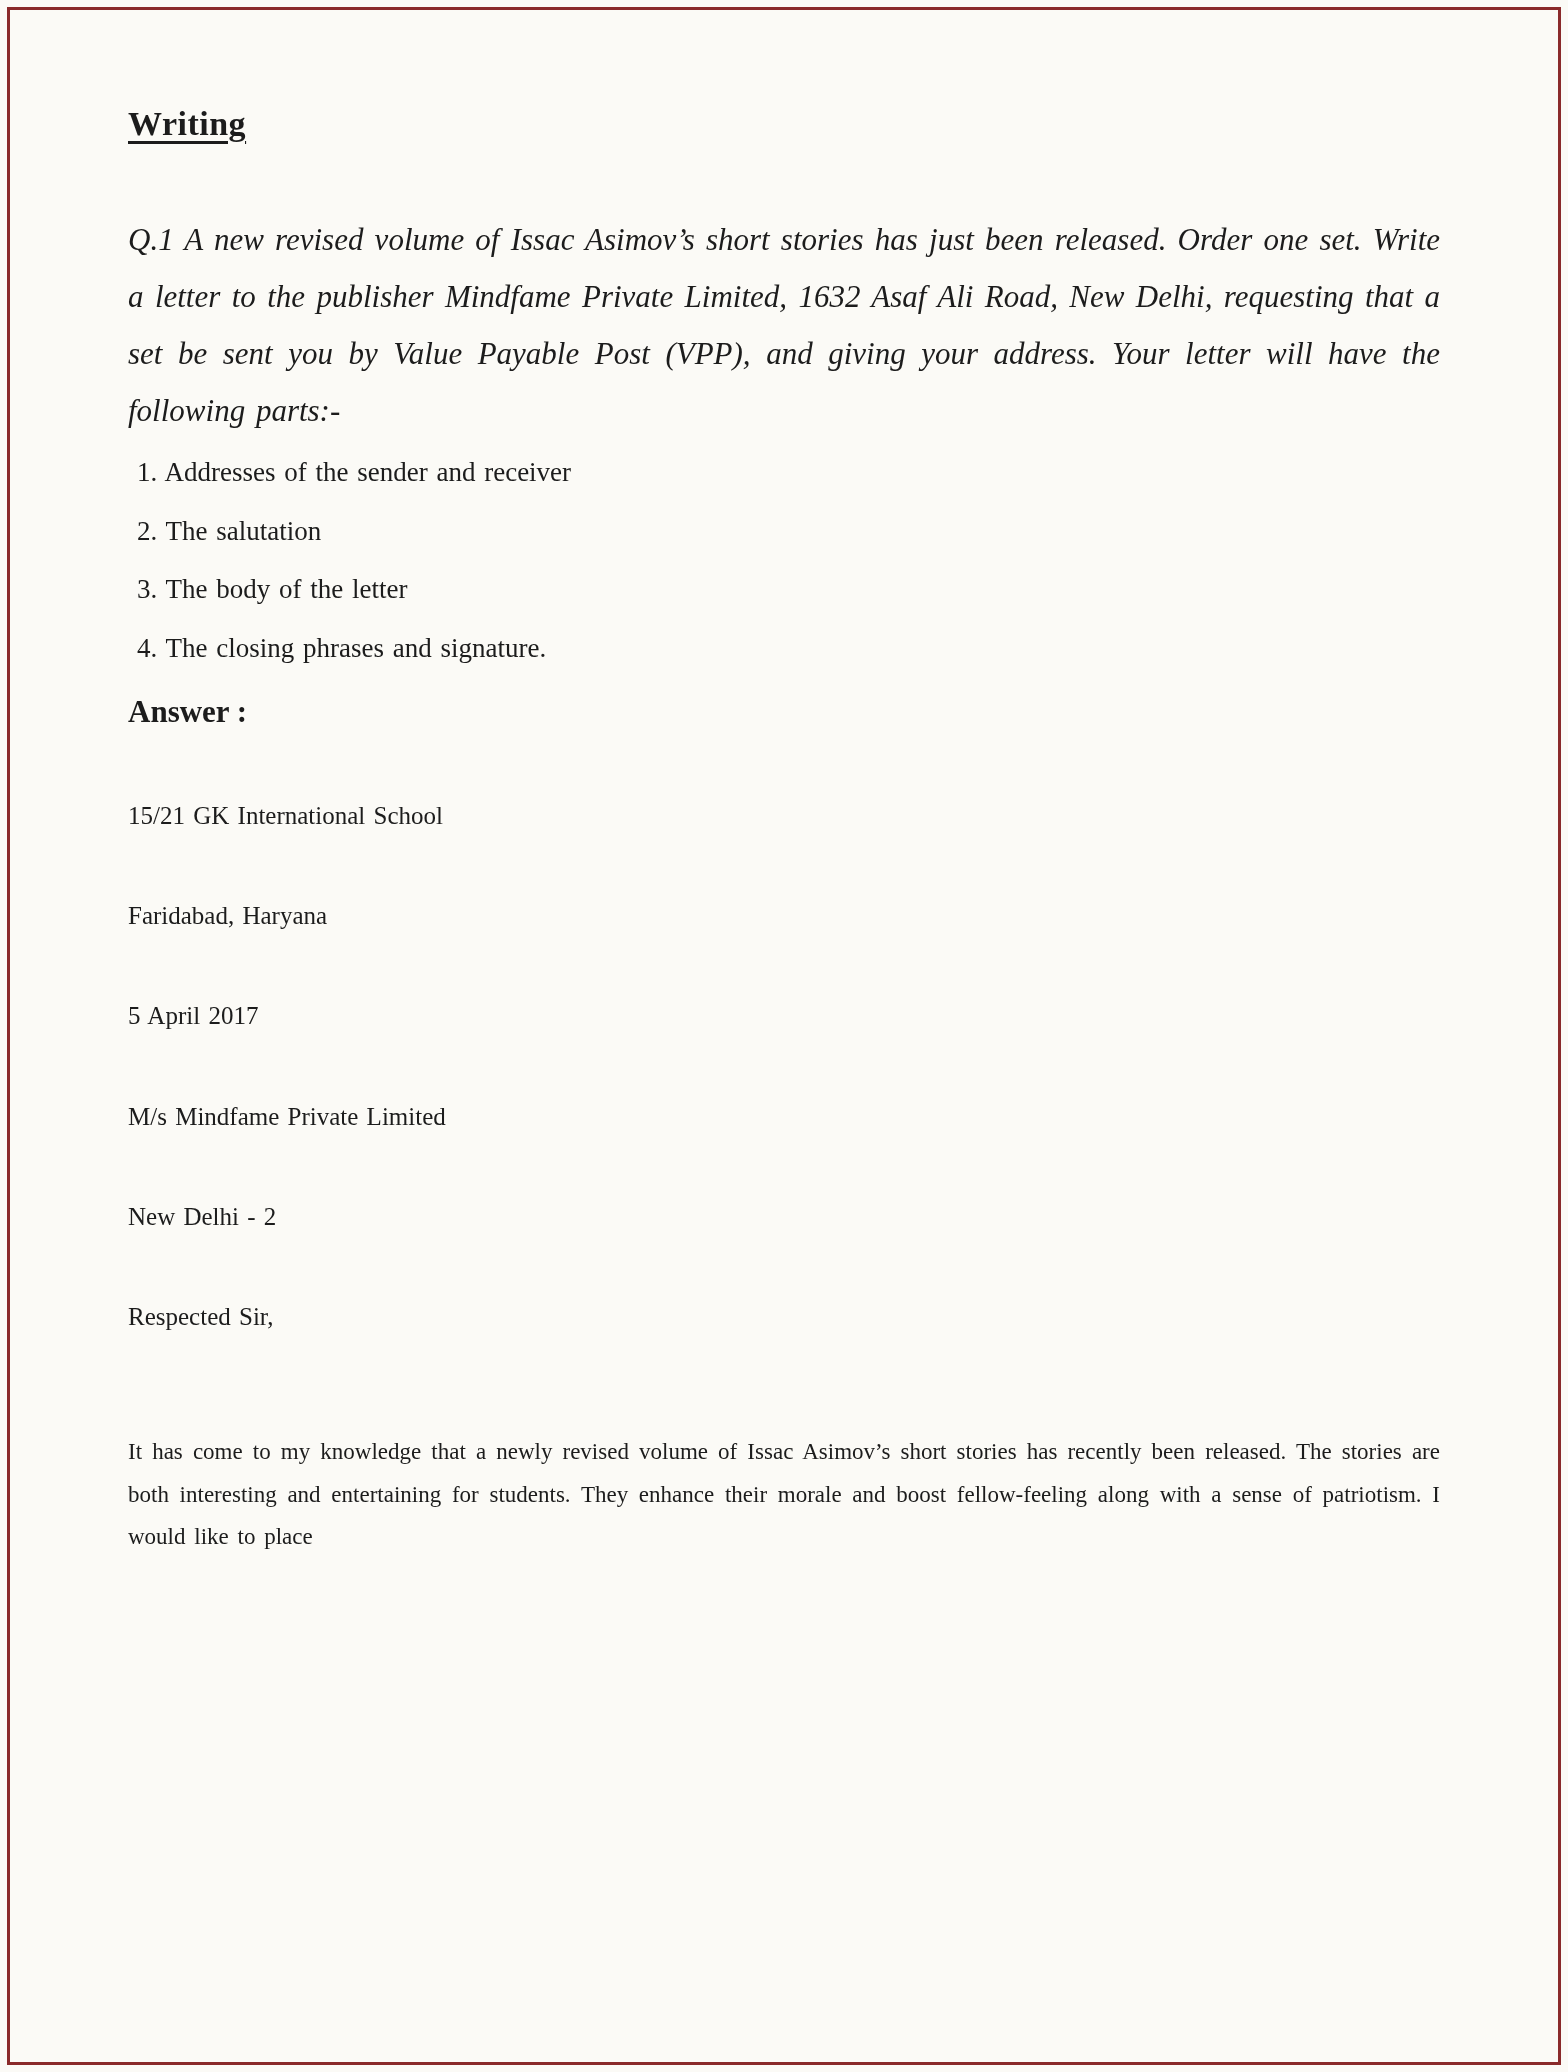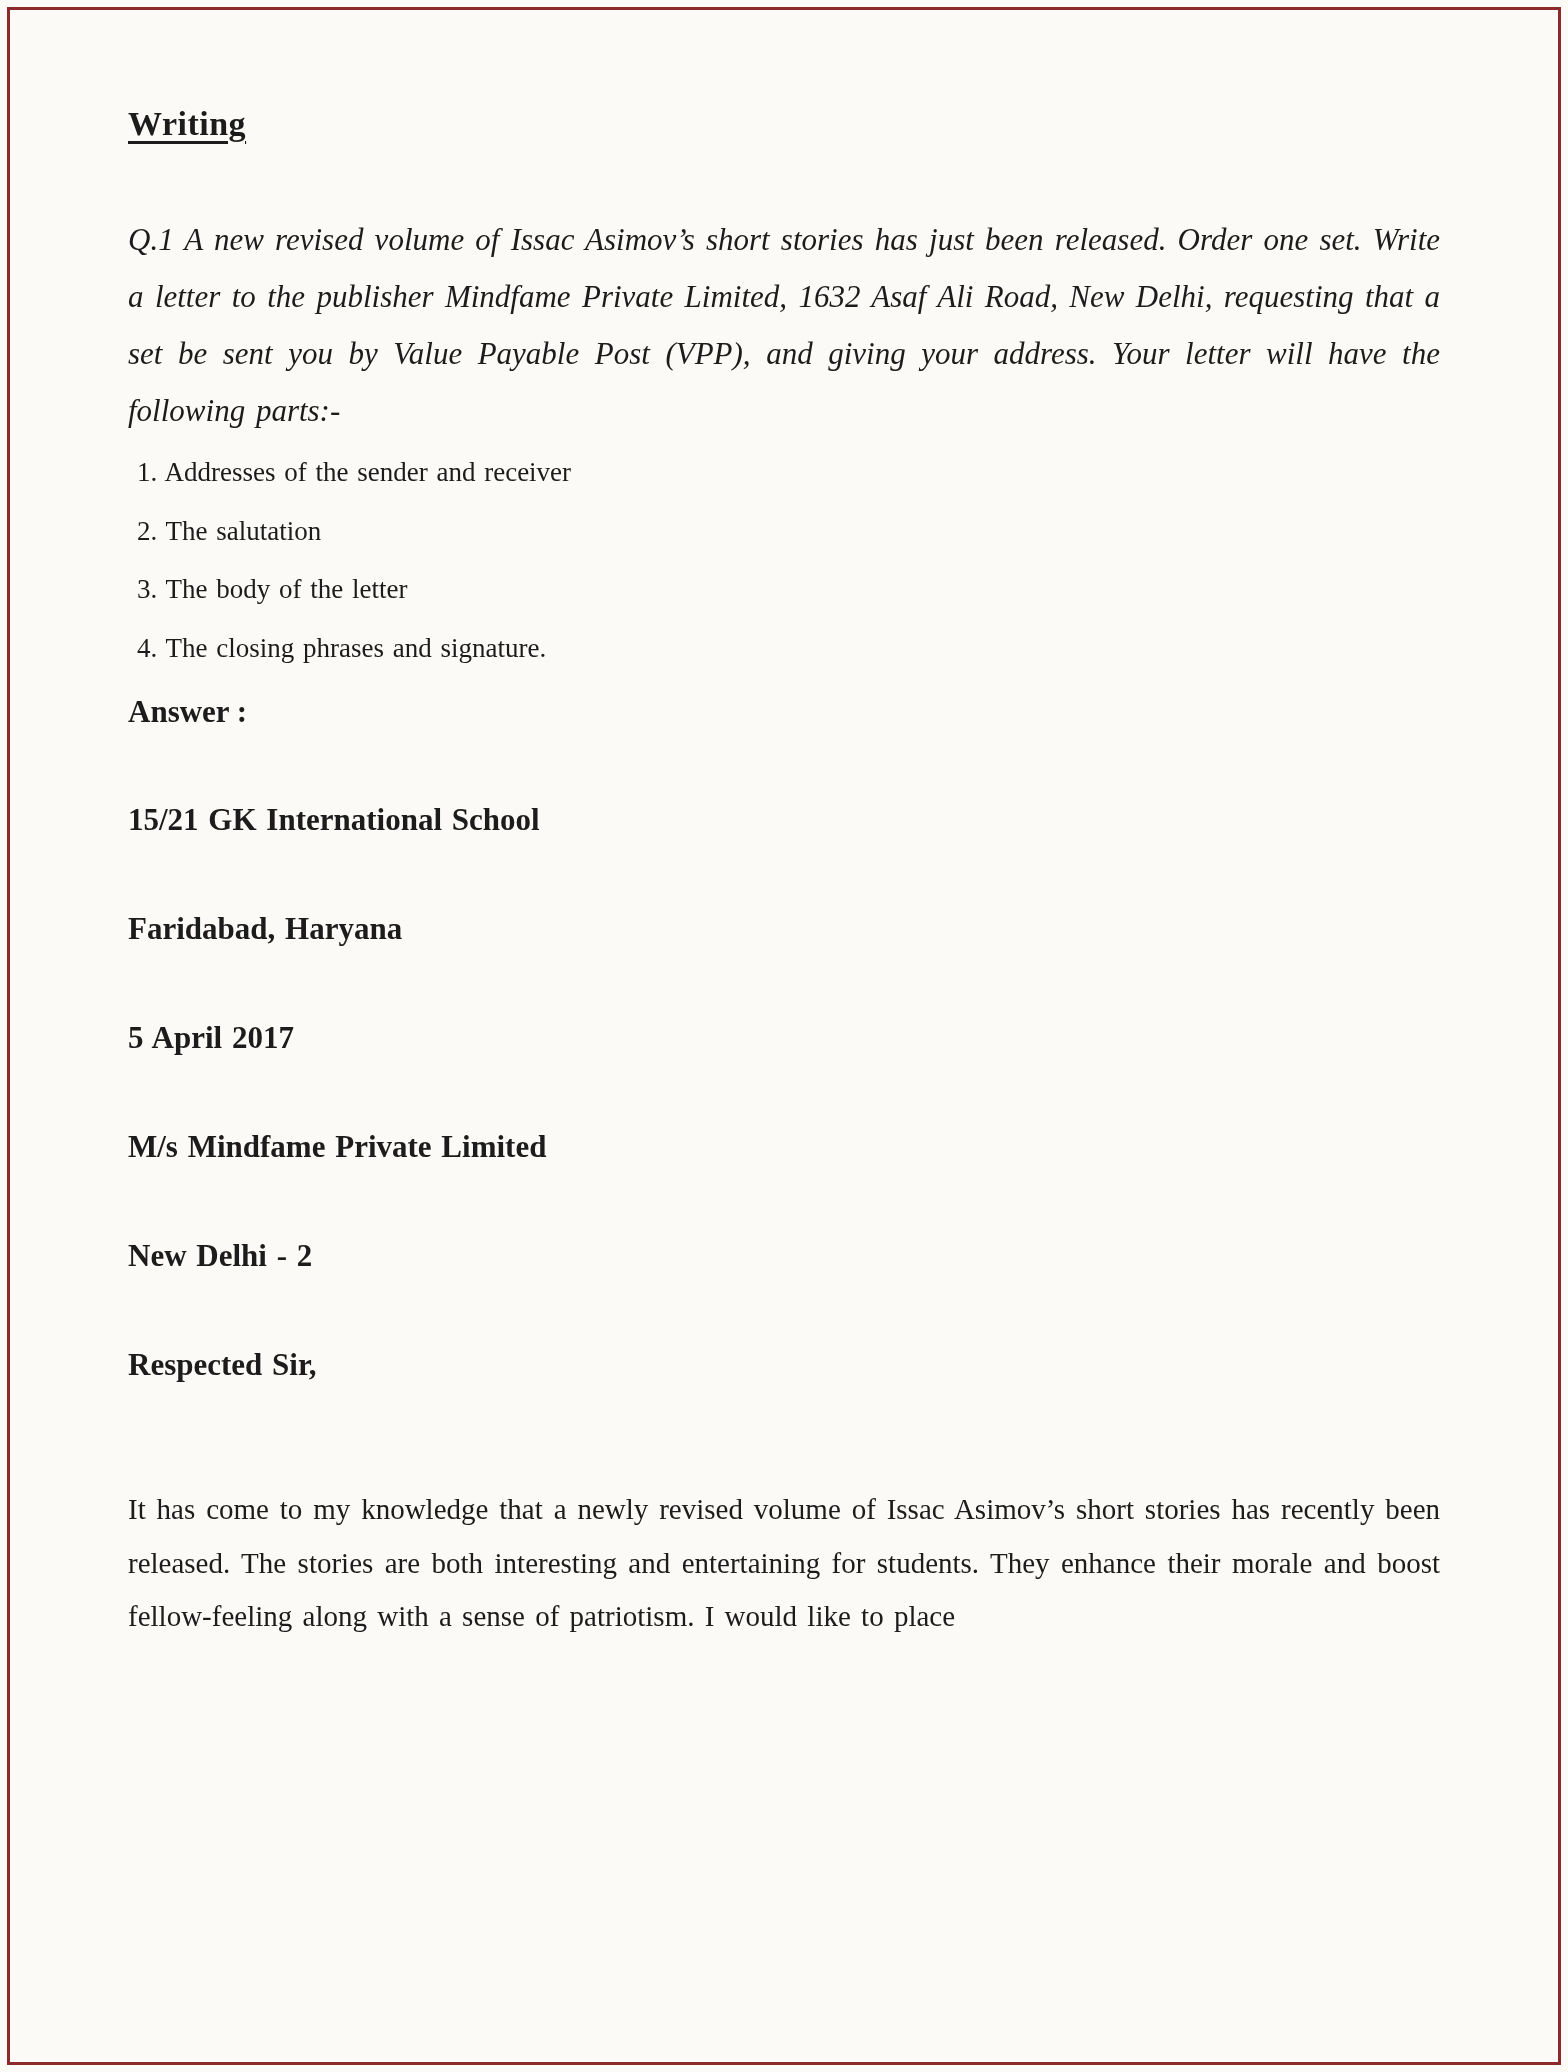--- a/index.html
+++ b/index.html
@@ -58,28 +58,27 @@
     margin: 9px;
     word-spacing: 2px;
   }
   .answer-label {
     font-size: 31px;
     line-height: 1.84;
     font-weight: bold;
     margin: 0 0 58px 0;
   }
   .letter-line {
-    font-size: 31px;
+    font-size: 25px;
     line-height: 1.45;
     margin: 0 0 64px 0;
     word-spacing: 2px;
-    font-weight: bold;
   }
   .letter-body {
-    font-size: 29px;
+    font-size: 23px;
     line-height: 1.84;
     margin: 96px 0 0 0;
     text-align: justify;
     word-spacing: 3px;
   }
 </style>
 </head>
 <body>
 
 <div class="page">

